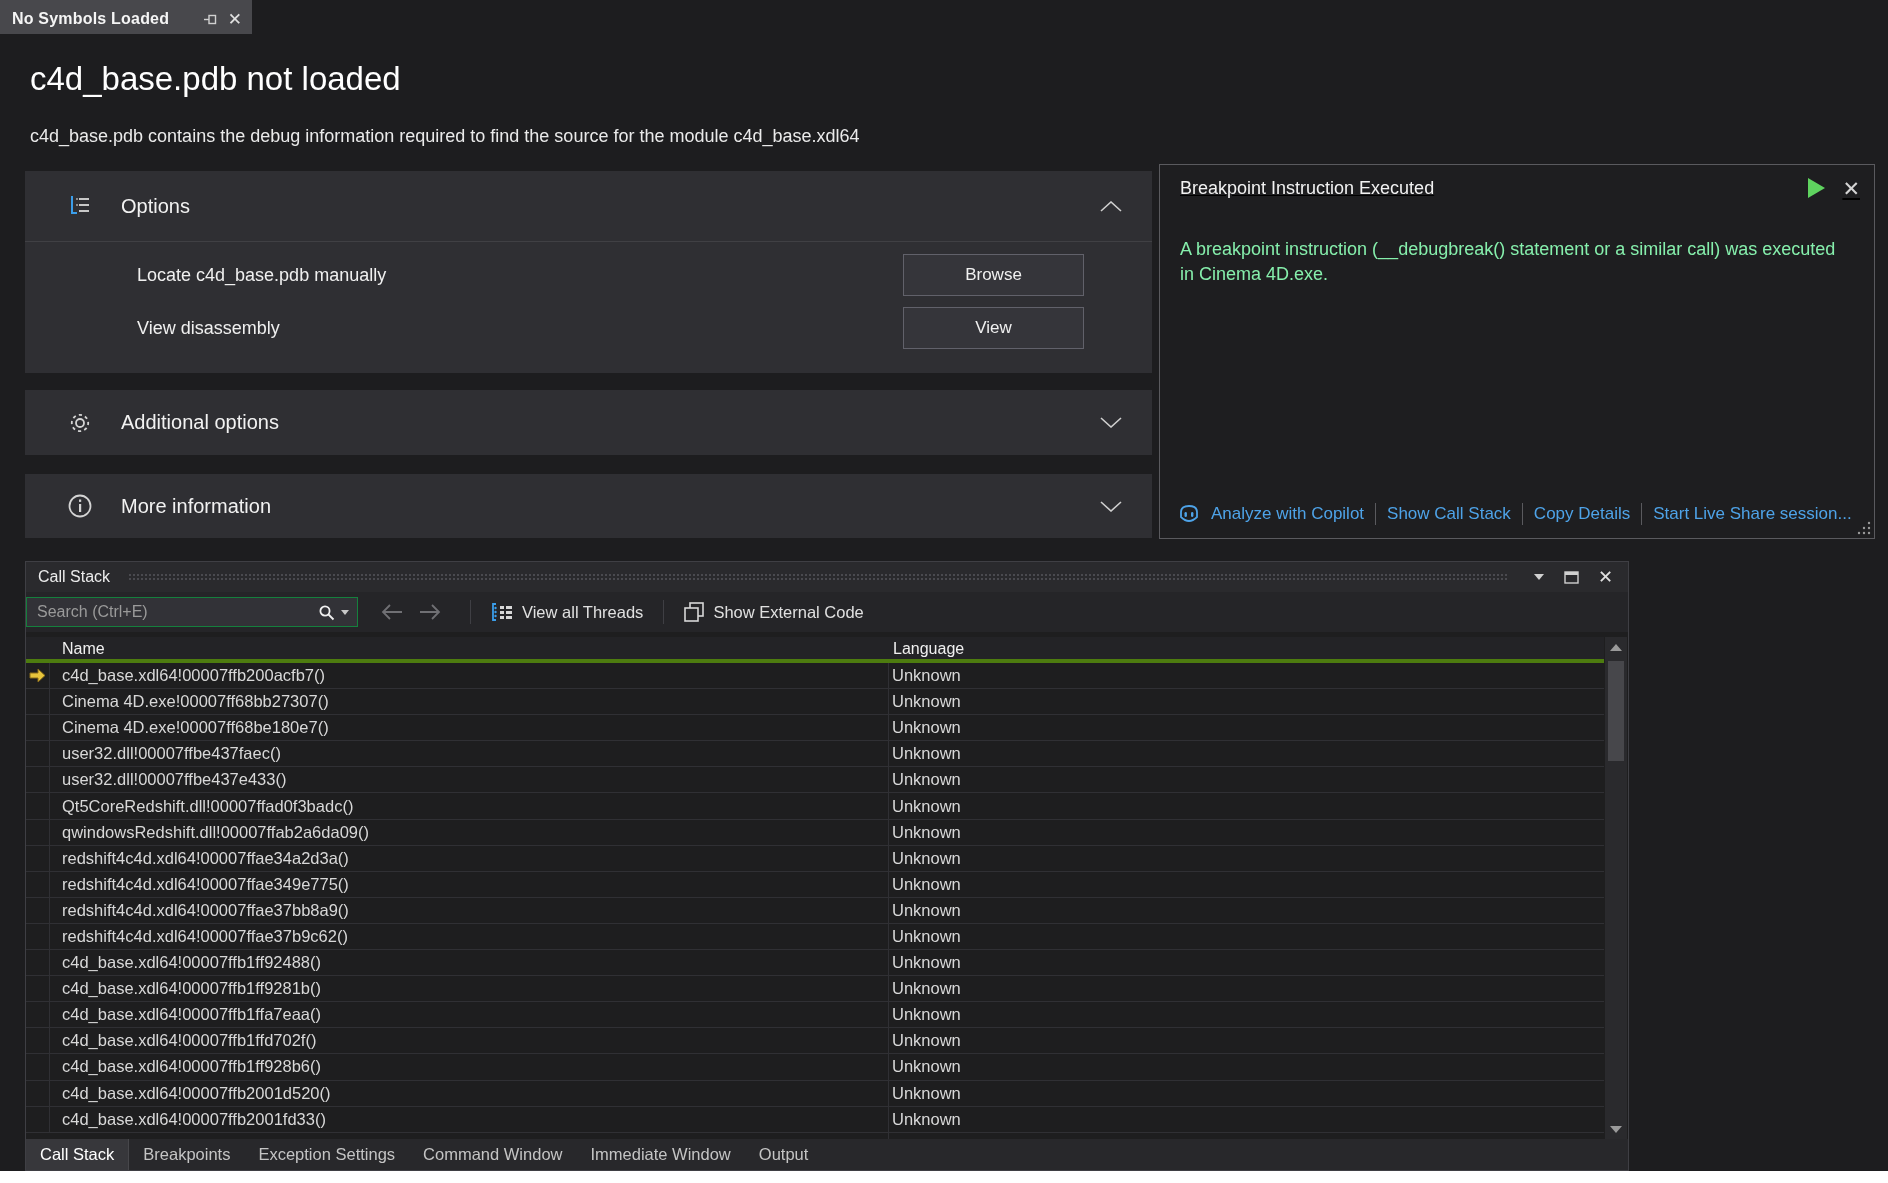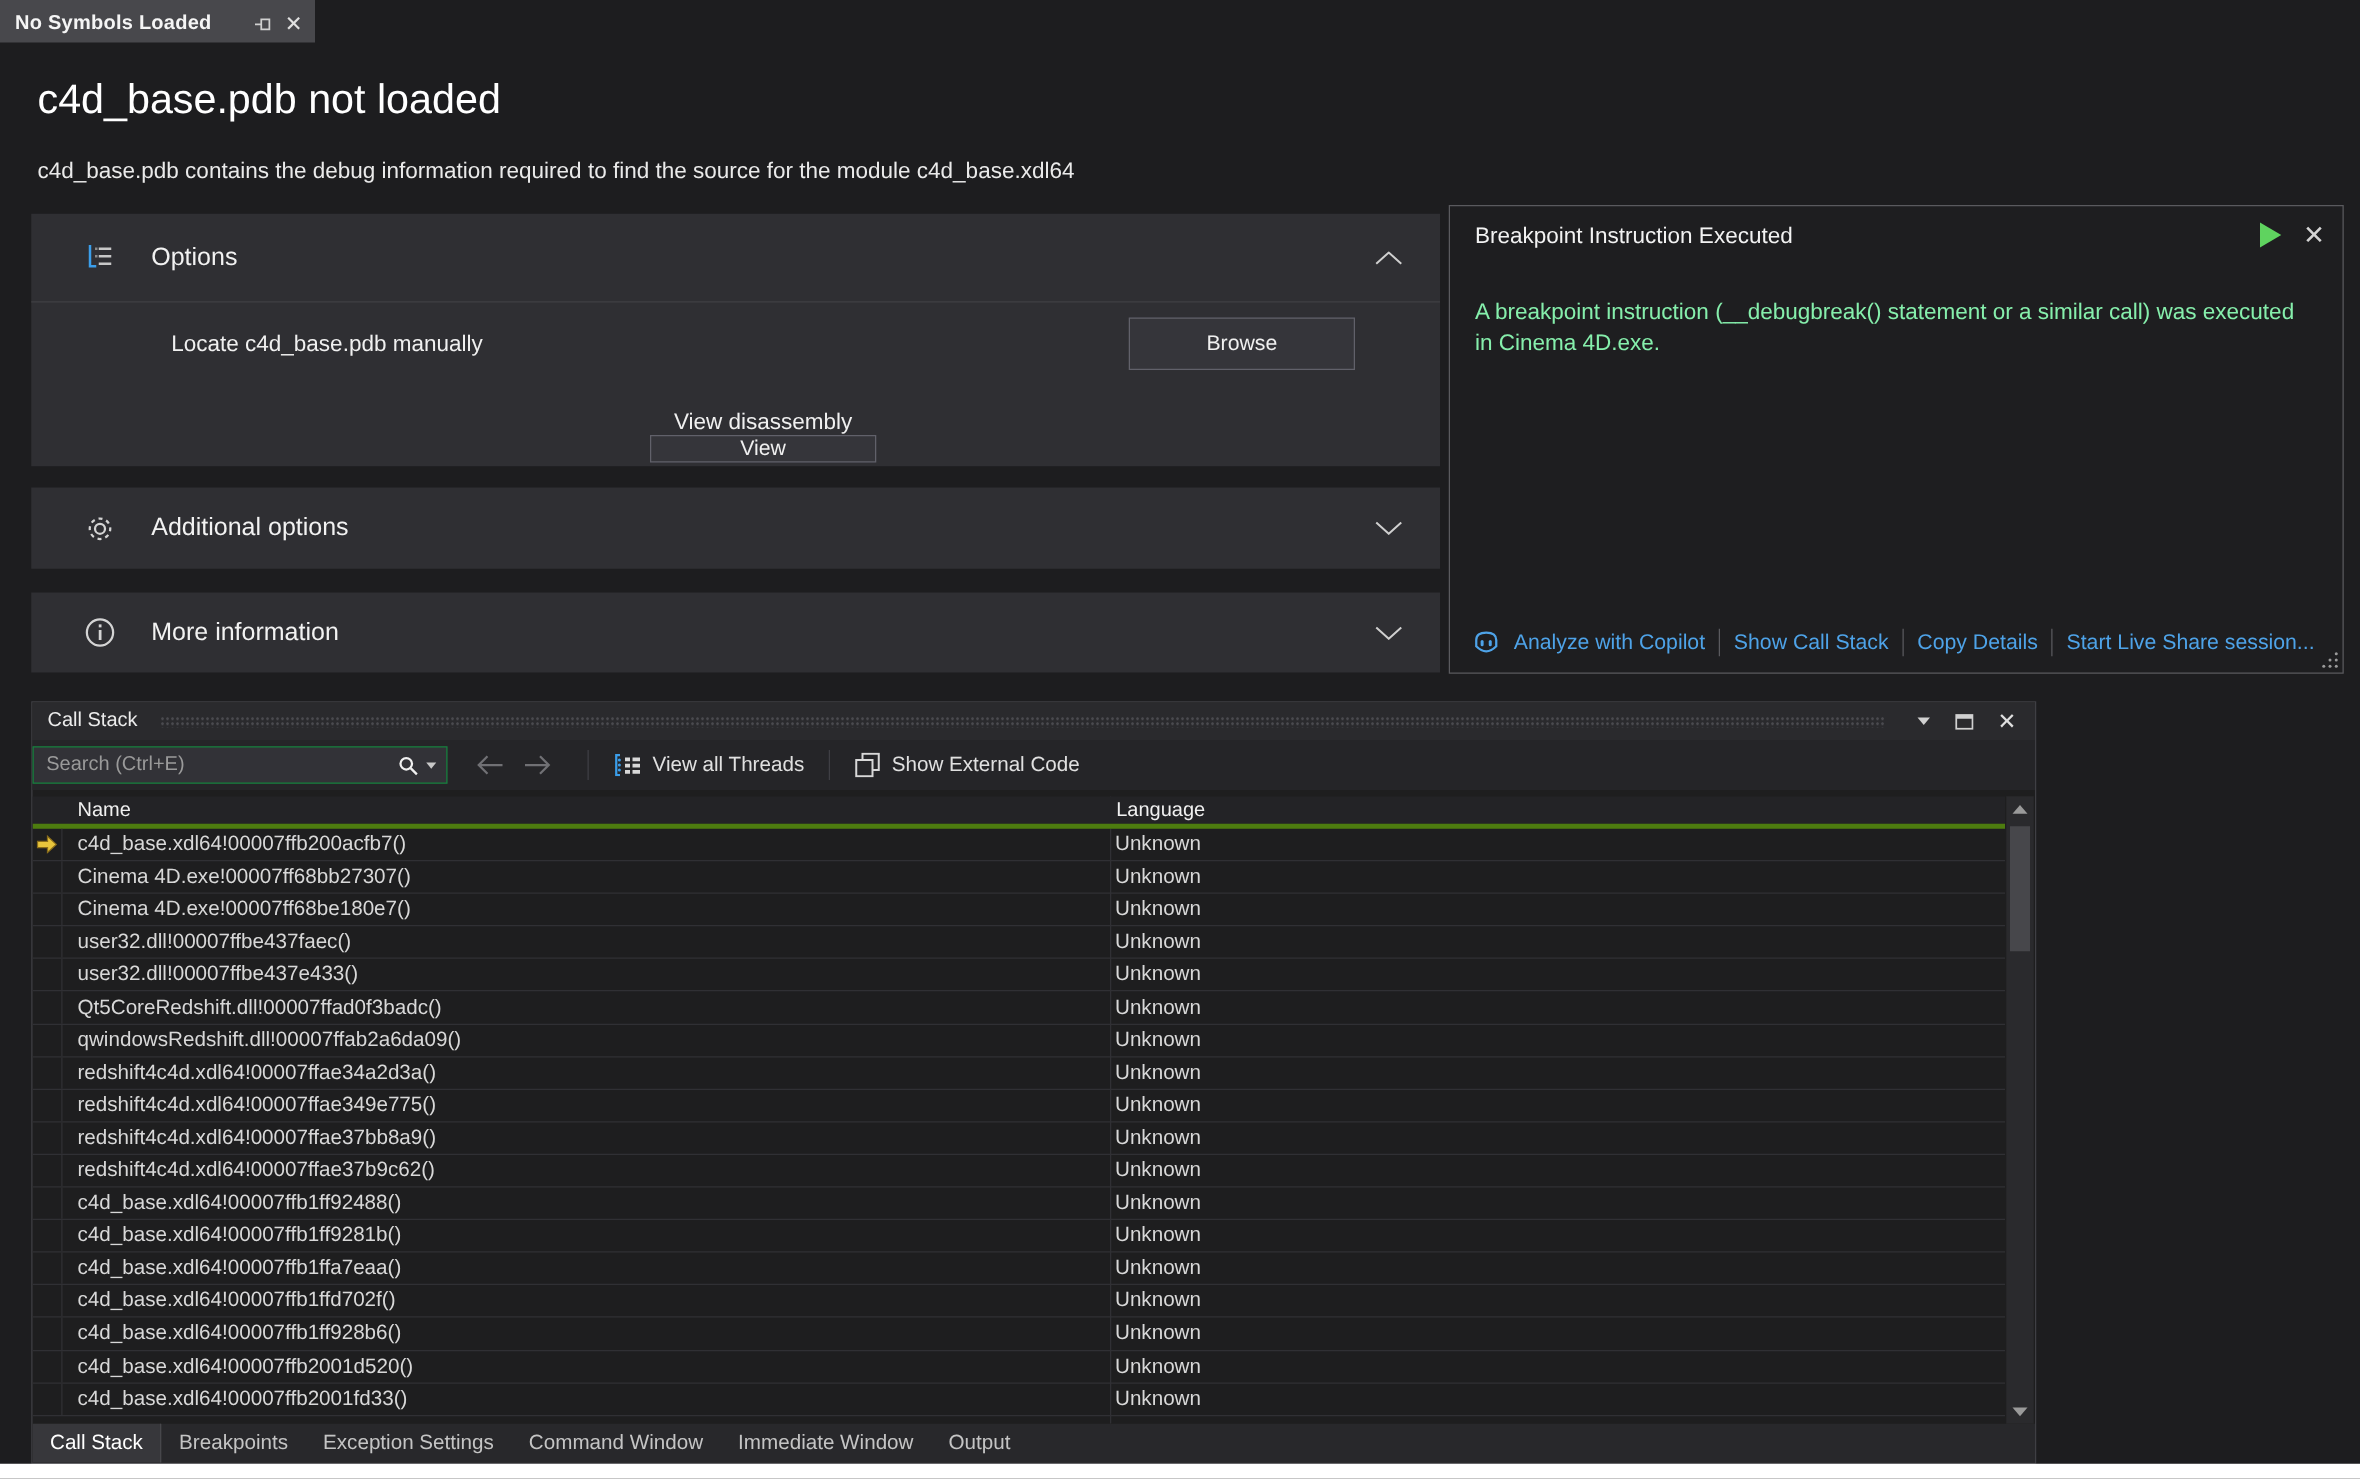--- a/index.html
+++ b/index.html
@@ -22,29 +22,29 @@
   .panel-header { display:flex; align-items:center; height:70px; padding:0 30px 0 42px; gap:28px; cursor:default; }
   .panel-header .ptitle { color:#f2f2f2; font-size:20px; font-weight:300; flex:1; }
   .panel.options { top:171px; height:202px; }
   .panel.additional { top:390px; height:65px; }
   .panel.additional .panel-header { height:65px; }
   .panel.more { top:474px; height:64px; }
   .panel.more .panel-header { height:64px; }
   .panel-sep { position:absolute; left:0; right:0; top:70px; height:1px; background:#404044; }
   .opt-row { position:absolute; left:112px; right:68px; height:42px; display:flex; align-items:center; justify-content:space-between; }
   .opt-row.r1 { top:83px; }
-  .opt-row.r2 { top:156px;flex-direction:column; }
+  .opt-row.r2 { top:136px; }
   .opt-row .rlabel { color:#f0f0f0; font-size:18px; font-weight:300; }
   .vs-btn { width:181px; height:42px; background:#35353a; border:1px solid #61616a; color:#f0f0f0;
     font-size:17px; font-weight:300; font-family:"Liberation Sans", sans-serif; cursor:default; }
 
   
   .dialog { position:absolute; left:1159px; top:164px; width:716px; height:375px;
     background:#1e1e20; border:1px solid #5a5a5e; }
-  .dlg-head { position:absolute; left:20px; right:14px; top:12px; display:flex; align-items:center; gap:16px; }
+  .dlg-head { position:absolute; left:20px; right:14px; top:12px; display:flex; align-items:center; gap:16px;text-decoration:underline; }
   .dlg-title { color:#f2f2f2; font-size:18px; font-weight:300; flex:1; }
   .dlg-x { color:#d4d4d4; font-size:21px; line-height:1; }
   .dlg-body { position:absolute; left:20px; top:52px; width:660px; color:#86efac;
     font-size:18px; font-weight:300; line-height:25px;margin-top:20px; }
   .dlg-foot { position:absolute; left:18px; bottom:13px; display:flex; align-items:center; gap:11px; }
   .dlg-foot .lnk { color:#4ea3e8; font-size:17px; font-weight:300; white-space:nowrap; }
   .dlg-foot .lsep { width:1px; height:22px; background:#5a5a5e; }
   .grip { position:absolute; right:3px; bottom:3px; }
 
   

